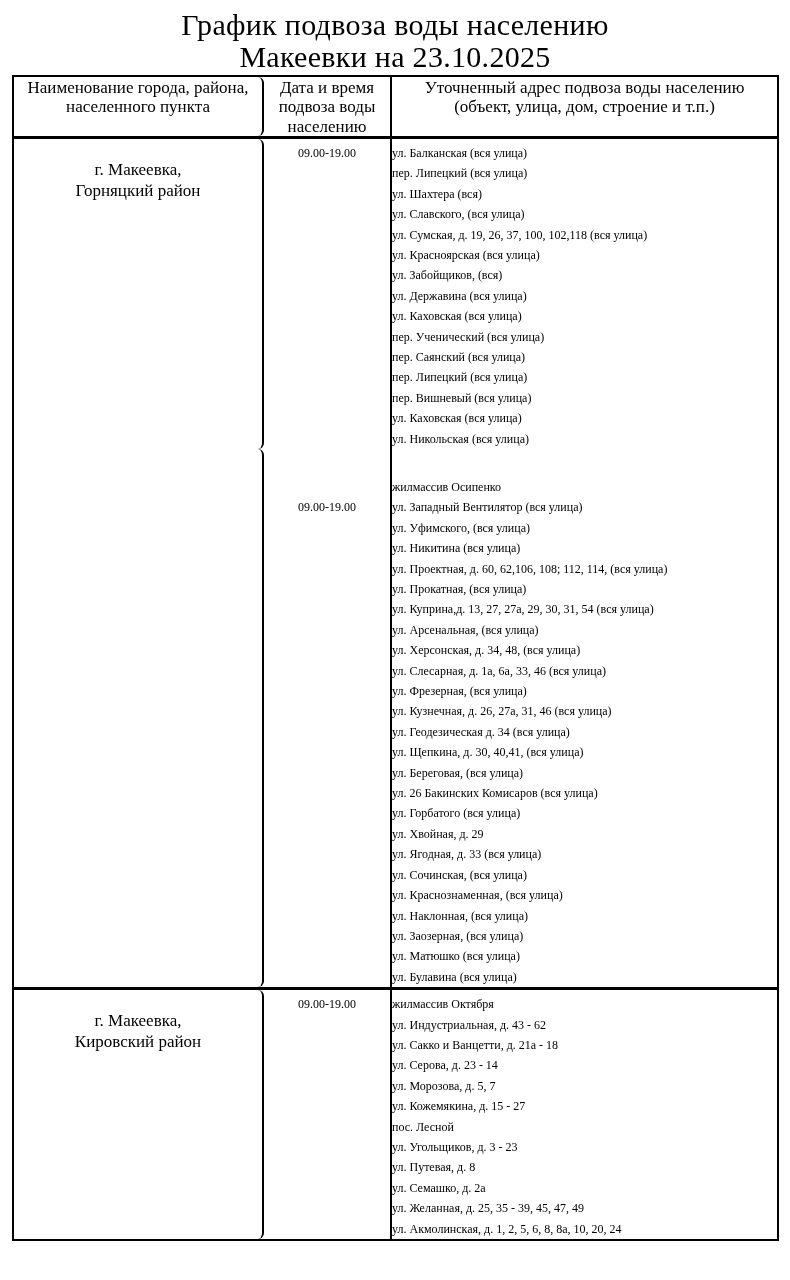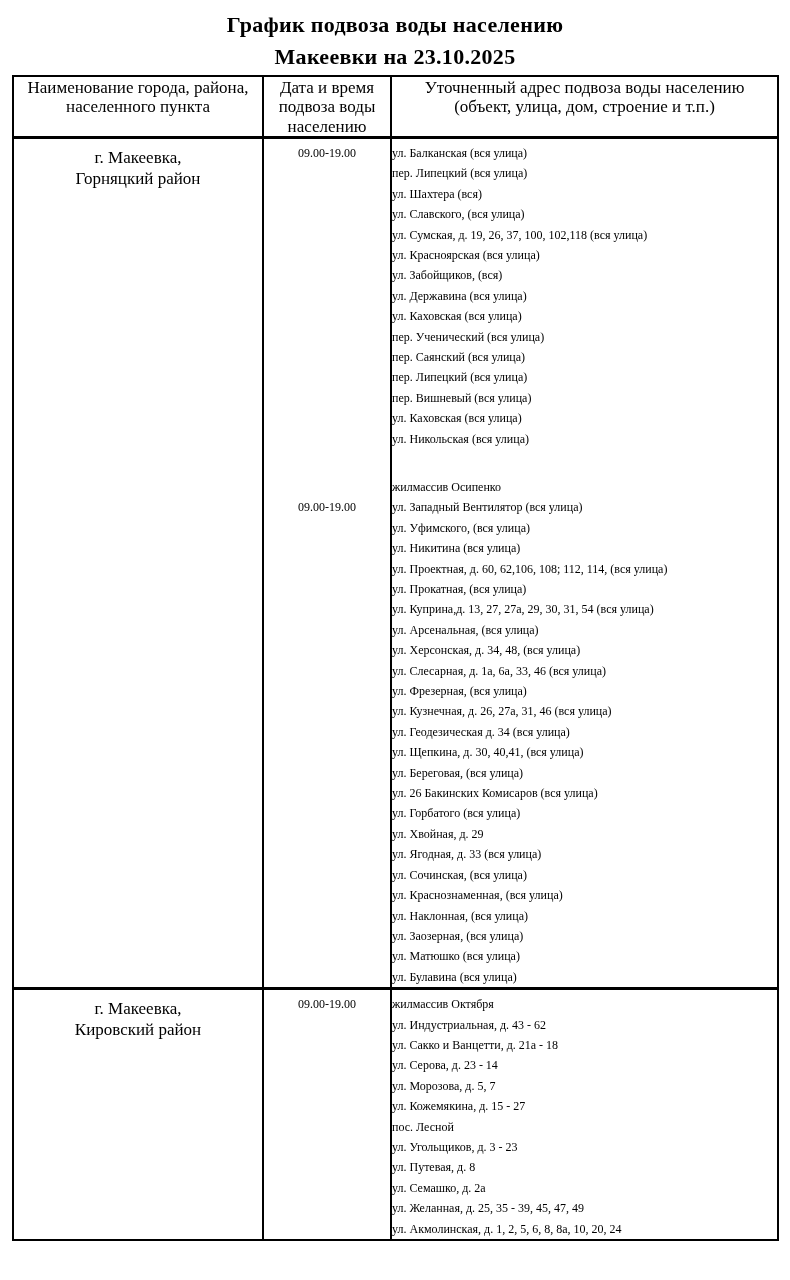--- a/index.html
+++ b/index.html
@@ -14,48 +14,48 @@
     width: 790px;
     height: 1280px;
     overflow: hidden;
     background: #ffffff;
   }
   .title-block {
     padding-top: 9px;
     text-align: center;
   }
   .title-line {
-    font-size: 22px;
-    font-weight: bold;
+    font-size: 30px;
+    font-weight: normal;
     line-height: 32px;
     letter-spacing: 0.3px;
   }
   .schedule-table {
     margin: 2px 11px 0 12px;
     border: 2px solid #000000;
   }
   .thead { display: flex; }
   .cell { box-sizing: border-box; }
-  .col1 { width: 250px; border-right: 2px solid #000000; flex: 0 0 250px; }
+  .col1 { width: 250px; border-right: 2px solid #000000; flex: 0 0 250px; border-radius: 6px; }
   .col2 { width: 128px; border-right: 2px solid #000000; flex: 0 0 128px; }
   .col3 { flex: 1 1 auto; }
   .th {
     text-align: center;
     font-size: 17px;
     line-height: 19.3px;
     padding: 1px 6px 0 6px;
     min-height: 58px;
   }
   .row { border-top: 3px solid #000000; }
   .group-row { display: flex; }
   .loc-cell {
     text-align: center;
     font-size: 17px;
     line-height: 21px;
-    padding-top: 8px;
+    padding-top: 20px;
   }
   .time-cell {
     text-align: center;
     font-size: 12px;
     line-height: 20.4px;
   }
   .addr-cell {
     font-size: 12px;
     line-height: 20.4px;
     padding-left: 0;

